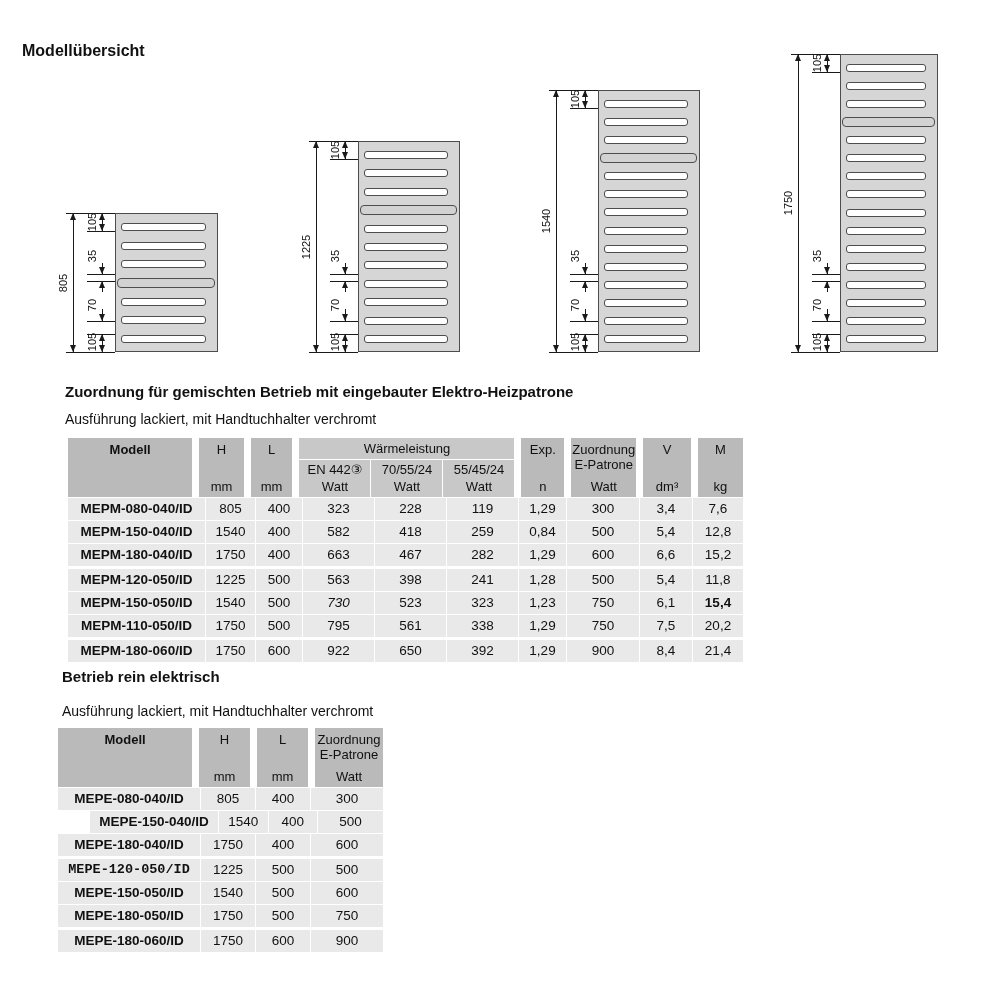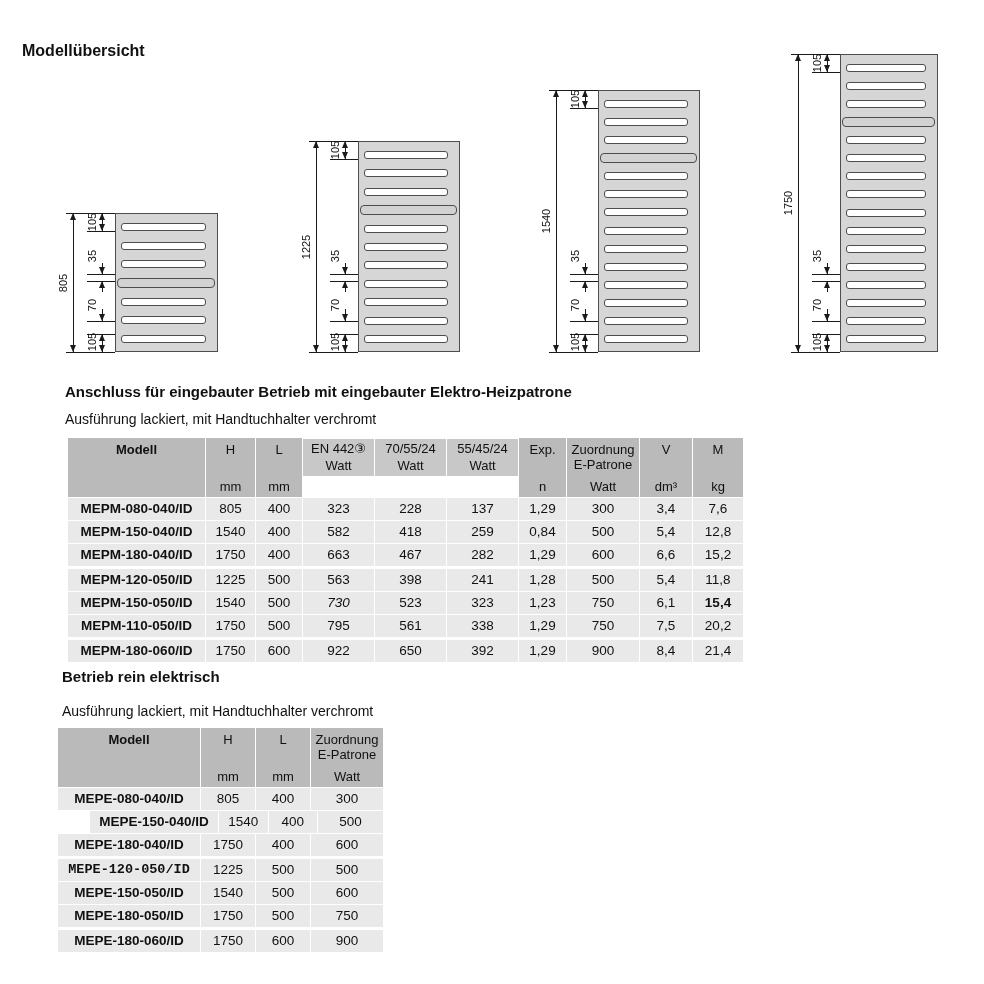--- a/index.html
+++ b/index.html
@@ -22,21 +22,21 @@
   .tick{position:absolute;background:#1a1a1a;height:1px;}
   .vline{position:absolute;background:#1a1a1a;width:1px;}
   .arr{position:absolute;width:0;height:0;}
   .dimlab{
     position:absolute;font-size:11px;line-height:11px;white-space:nowrap;color:#111;
     transform:translate(-50%,-50%) rotate(-90deg);
   }
 
   
   .twrap{position:absolute;}
-  .thead-row{display:flex;gap:1px;}
+  .thead-row{display:flex;gap:7px;}
   .hcell{
     background:#bababa;height:59px;box-sizing:border-box;
     display:flex;flex-direction:column;justify-content:space-between;align-items:center;
     padding:4px 0 3px 0;
   }
   .hgroup{display:flex;flex-direction:column;}
   .hbanner{background:#c8c8c8;height:21px;line-height:21px;text-align:center;font-size:13px;}
   .hsubrow{display:flex;gap:1px;margin-top:1px;}
   .hsub{
     background:#c8c8c8;height:37px;box-sizing:border-box;
@@ -52,21 +52,21 @@
     background:#e9e9e9;height:22px;line-height:22px;text-align:center;
     font-size:13.5px;box-sizing:border-box;
   }
   .tcell.model{font-weight:bold;}
 </style>
 </head>
 <body>
 
 <div id="canvas">
   <div class="title">Modellübersicht</div>
-  <div class="h2 s1h">Anschluss für eingebauter Betrieb mit eingebauter Elektro-Heizpatrone</div>
+  <div class="h2 s1h">Zuordnung für gemischten Betrieb mit eingebauter Elektro-Heizpatrone</div>
   <div class="sub s1s">Ausführung lackiert, mit Handtuchhalter verchromt</div>
   <div class="h2 s2h">Betrieb rein elektrisch</div>
   <div class="sub s2s">Ausführung lackiert, mit Handtuchhalter verchromt</div>
 
 <div>
       <div class="rbody" style="left: 115px; top: 213px; width: 103px; height: 139px;"></div>
       <div class="slot" style="left: 121px; top: 223px; width: 83px; height: 6px;"></div>
       <div class="slot" style="left: 121px; top: 241.667px; width: 83px; height: 6px;"></div>
       <div class="slot" style="left: 121px; top: 260.333px; width: 83px; height: 6px;"></div>
       <div class="tbar" style="left: 117px; top: 278px; width: 96px; height: 8px;"></div>
@@ -246,20 +246,21 @@
           </div>
           <div class="hunit">mm</div>
         </div>
         <div class="hcell" style="width: 46px;">
           <div class="hlab">
             <div>L</div>
           </div>
           <div class="hunit">mm</div>
         </div>
         <div class="hgroup" style="width: 215px;">
+          <div class="hbanner">Wärmeleistung</div>
           <div class="hsubrow">
             <div class="hsub" style="width: 71px;">
               <div class="hlab">
                 <div>EN 442③</div>
               </div>
               <div class="hunit">Watt</div>
             </div>
             <div class="hsub" style="width: 71px;">
               <div class="hlab">
                 <div>70/55/24</div>
@@ -299,21 +300,21 @@
           </div>
           <div class="hunit">kg</div>
         </div>
       </div>
       <div class="trow">
         <div class="tcell model" style="width: 137px;">MEPM-080-040/ID</div>
         <div class="tcell" style="width: 49px;">805</div>
         <div class="tcell" style="width: 46px;">400</div>
         <div class="tcell" style="width: 71px;">323</div>
         <div class="tcell" style="width: 71px;">228</div>
-        <div class="tcell" style="width: 71px;">137</div>
+        <div class="tcell" style="width: 71px;">119</div>
         <div class="tcell" style="width: 47px;">1,29</div>
         <div class="tcell" style="width: 72px;">300</div>
         <div class="tcell" style="width: 52px;">3,4</div>
         <div class="tcell" style="width: 50px;">7,6</div>
       </div>
       <div class="trow">
         <div class="tcell model" style="width: 137px;">MEPM-150-040/ID</div>
         <div class="tcell" style="width: 49px;">1540</div>
         <div class="tcell" style="width: 46px;">400</div>
         <div class="tcell" style="width: 71px;">582</div>

